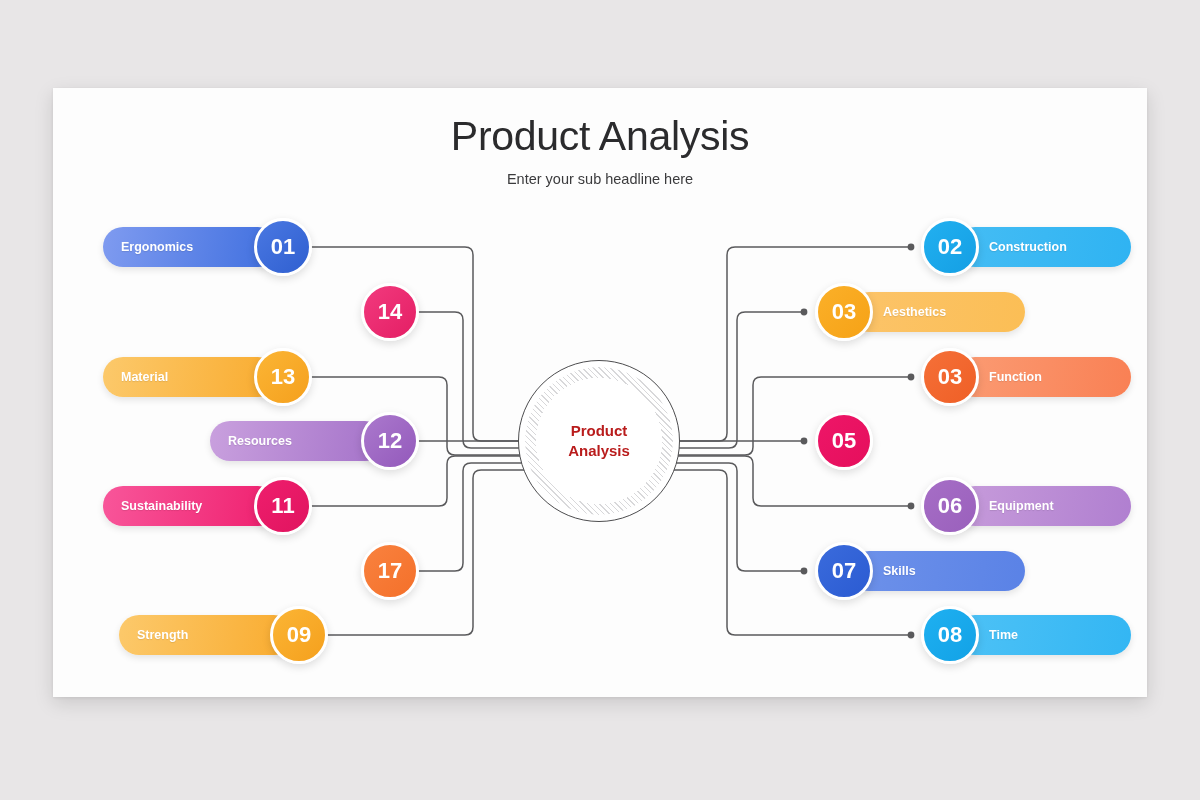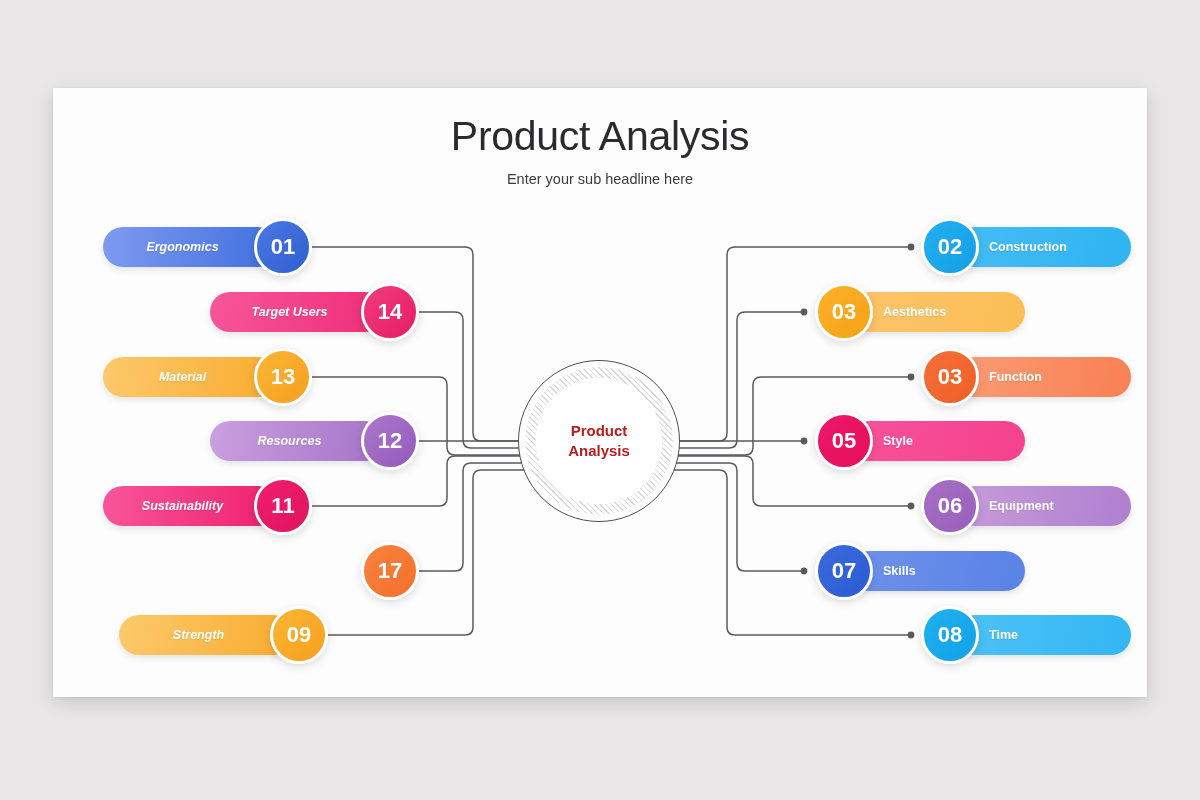--- a/index.html
+++ b/index.html
@@ -54,21 +54,21 @@
   .item.right{flex-direction:row;}
   .pill{
     height:40px;border-radius:20px;display:flex;align-items:center;
     box-shadow:0 3px 7px rgba(0,0,0,0.10);
     box-sizing:border-box;
   }
   .pill span{
     color:#ffffff;font-size:12.5px;font-weight:700;white-space:nowrap;
     text-shadow:0 1px 1px rgba(0,0,0,0.10);
   }
-  .item.left .pill{justify-content:center;padding-right:34px;padding-left:18px;font-style:italic;}
+  .item.left .pill{justify-content:flex-start;padding-right:34px;padding-left:18px;}
   .item.right .pill{justify-content:flex-start;padding-left:34px;padding-right:18px;}
   .num{
     position:absolute;width:58px;height:58px;border-radius:50%;
     border:3px solid #ffffff;box-sizing:border-box;
     display:flex;align-items:center;justify-content:center;
     color:#fff;font-size:22px;font-weight:700;
     box-shadow:0 3px 8px rgba(0,0,0,0.13);
     top:0;
   }
   .item.left .num{right:0;}
@@ -126,23 +126,20 @@
       <div id="left-col">
           <div class="item left" style="top: 130px; left: 50px; width: 209px; position: absolute;">
             <div class="pill" style="width: 175px; background: linear-gradient(100deg, rgb(127, 155, 240) 0%, rgb(63, 111, 223) 100%); margin-left: 0px;">
               <span>Ergonomics</span>
             </div>
             <div class="num" style="background: linear-gradient(135deg, rgb(74, 120, 226) 0%, rgb(47, 95, 208) 100%);">
               <span>01</span>
             </div>
           </div>
           <div class="item left" style="top: 195px; left: 157px; width: 209px; position: absolute;">
-            <div class="pill" style="width: 175px; background: linear-gradient(100deg, rgb(248, 86, 154) 0%, rgb(238, 45, 120) 100%); margin-left: 0px;">
-              <span>Target Users</span>
-            </div>
             <div class="num" style="background: linear-gradient(135deg, rgb(242, 58, 126) 0%, rgb(228, 30, 100) 100%);">
               <span>14</span>
             </div>
           </div>
           <div class="item left" style="top: 260px; left: 50px; width: 209px; position: absolute;">
             <div class="pill" style="width: 175px; background: linear-gradient(100deg, rgb(252, 201, 107) 0%, rgb(249, 171, 46) 100%); margin-left: 0px;">
               <span>Material</span>
             </div>
             <div class="num" style="background: linear-gradient(135deg, rgb(251, 181, 53) 0%, rgb(245, 160, 29) 100%);">
               <span>13</span>
@@ -197,23 +194,20 @@
           </div>
           <div class="item right" style="top: 260px; left: 868px; width: 210px; position: absolute;">
             <div class="pill" style="width: 176px; background: linear-gradient(100deg, rgb(251, 156, 116) 0%, rgb(249, 128, 84) 100%); margin-left: 34px;">
               <span>Function</span>
             </div>
             <div class="num" style="background: linear-gradient(135deg, rgb(245, 112, 56) 0%, rgb(239, 95, 38) 100%);">
               <span>03</span>
             </div>
           </div>
           <div class="item right" style="top: 324px; left: 762px; width: 210px; position: absolute;">
-            <div class="pill" style="width: 176px; background: linear-gradient(100deg, rgb(248, 82, 154) 0%, rgb(244, 66, 140) 100%); margin-left: 34px;">
-              <span>Style</span>
-            </div>
             <div class="num" style="background: linear-gradient(135deg, rgb(238, 22, 104) 0%, rgb(229, 15, 92) 100%);">
               <span>05</span>
             </div>
           </div>
           <div class="item right" style="top: 389px; left: 868px; width: 210px; position: absolute;">
             <div class="pill" style="width: 176px; background: linear-gradient(100deg, rgb(199, 156, 219) 0%, rgb(176, 127, 208) 100%); margin-left: 34px;">
               <span>Equipment</span>
             </div>
             <div class="num" style="background: linear-gradient(135deg, rgb(166, 110, 198) 0%, rgb(154, 96, 188) 100%);">
               <span>06</span>

